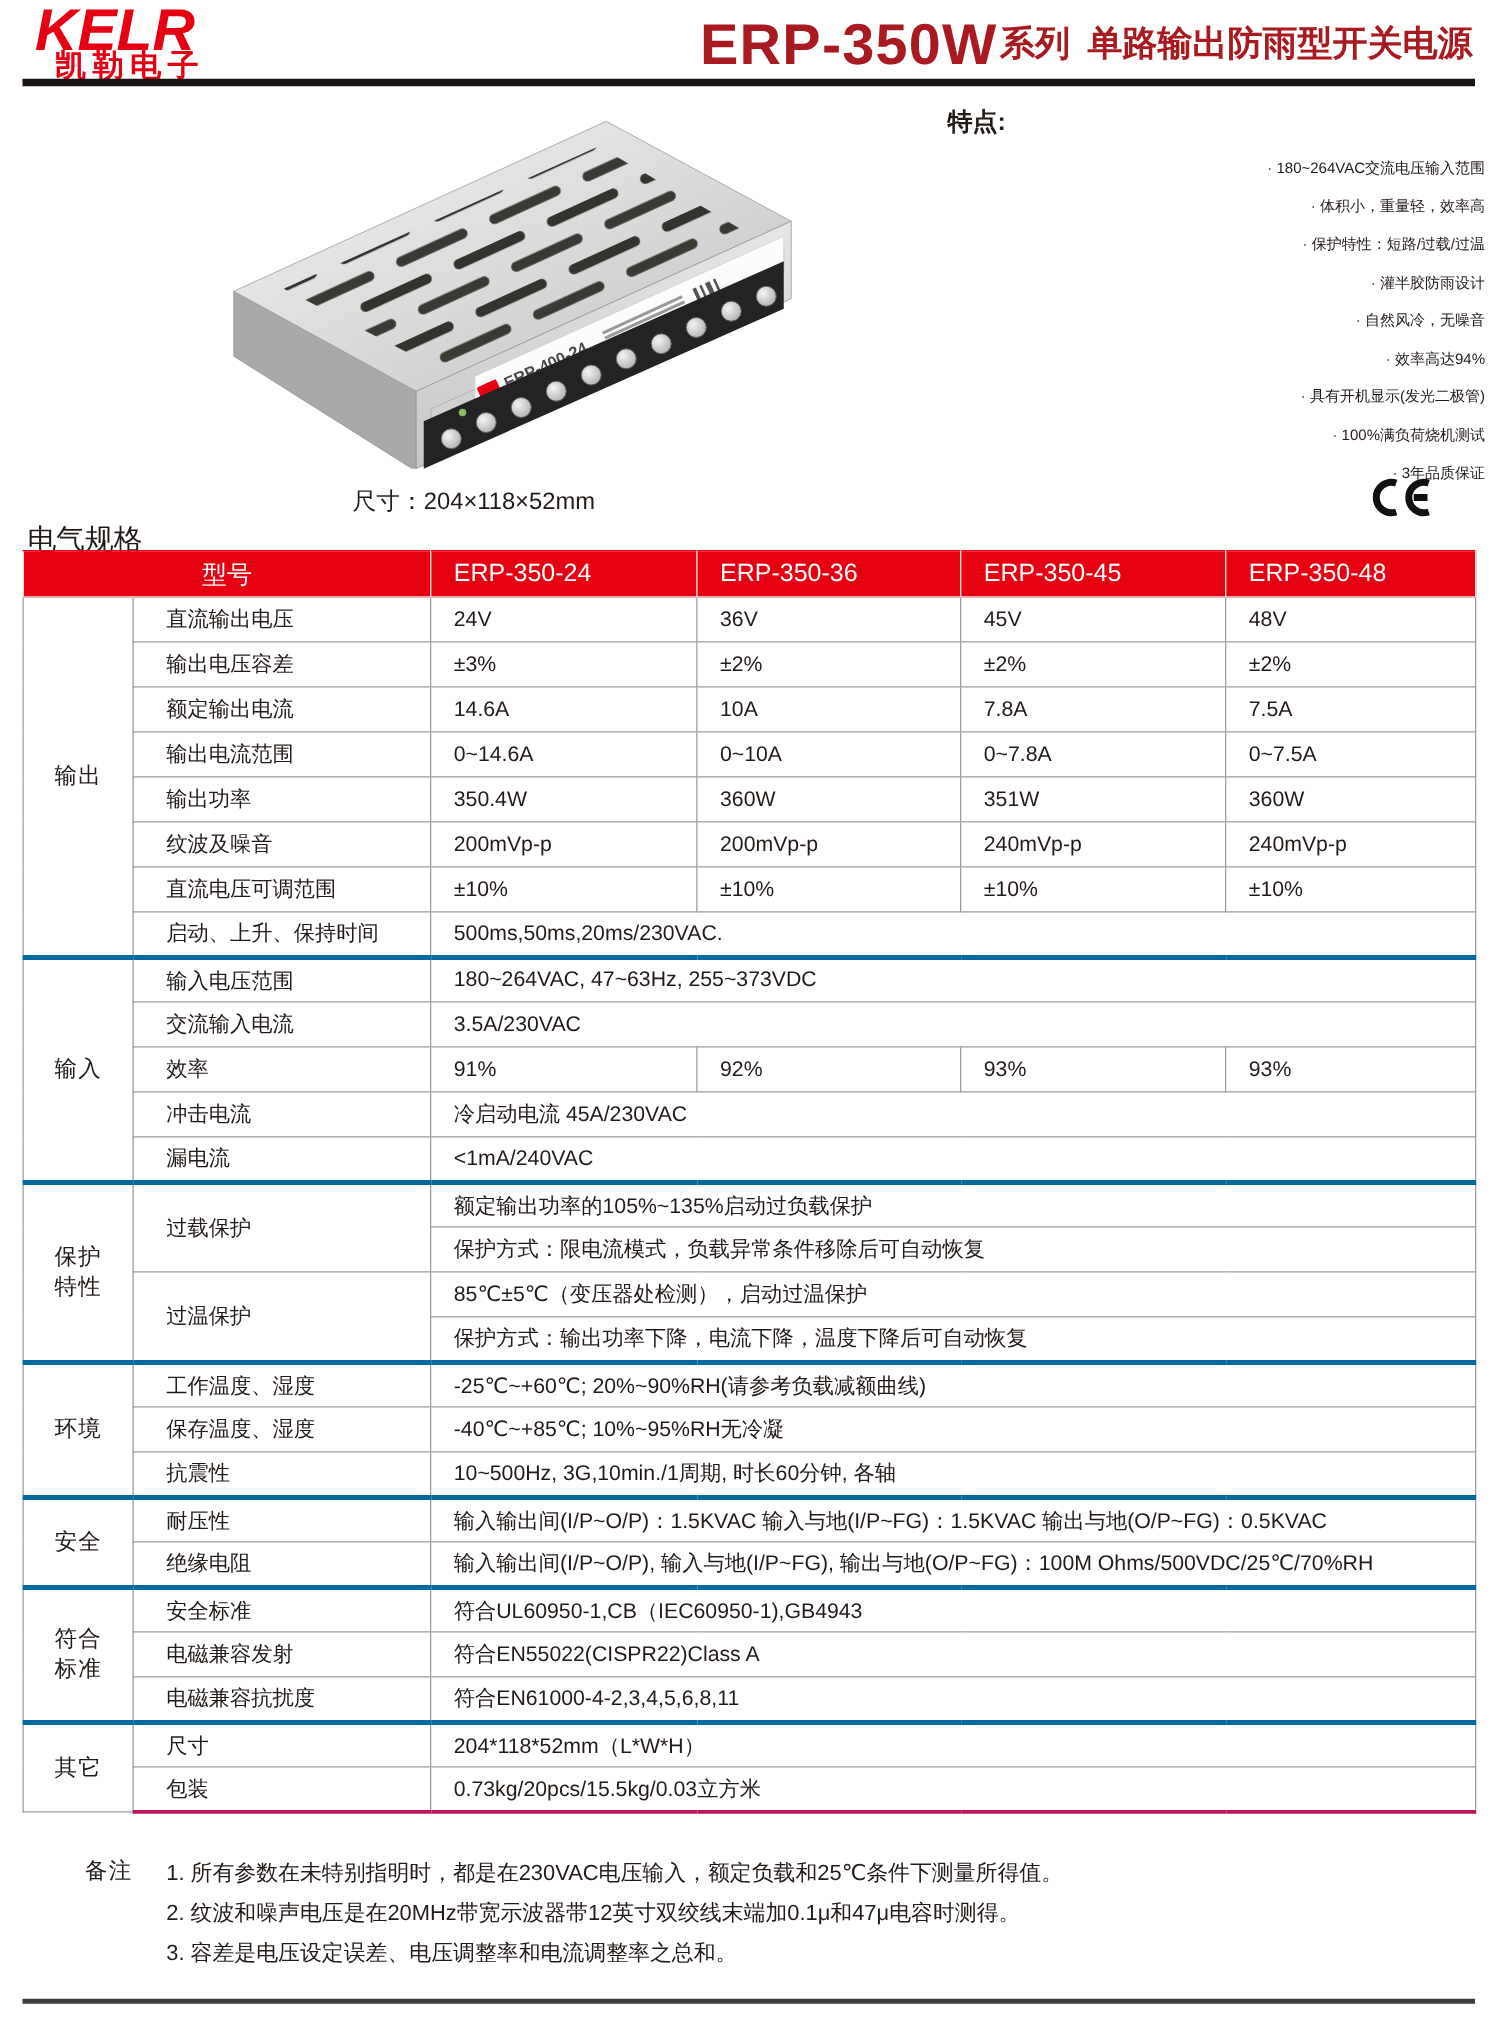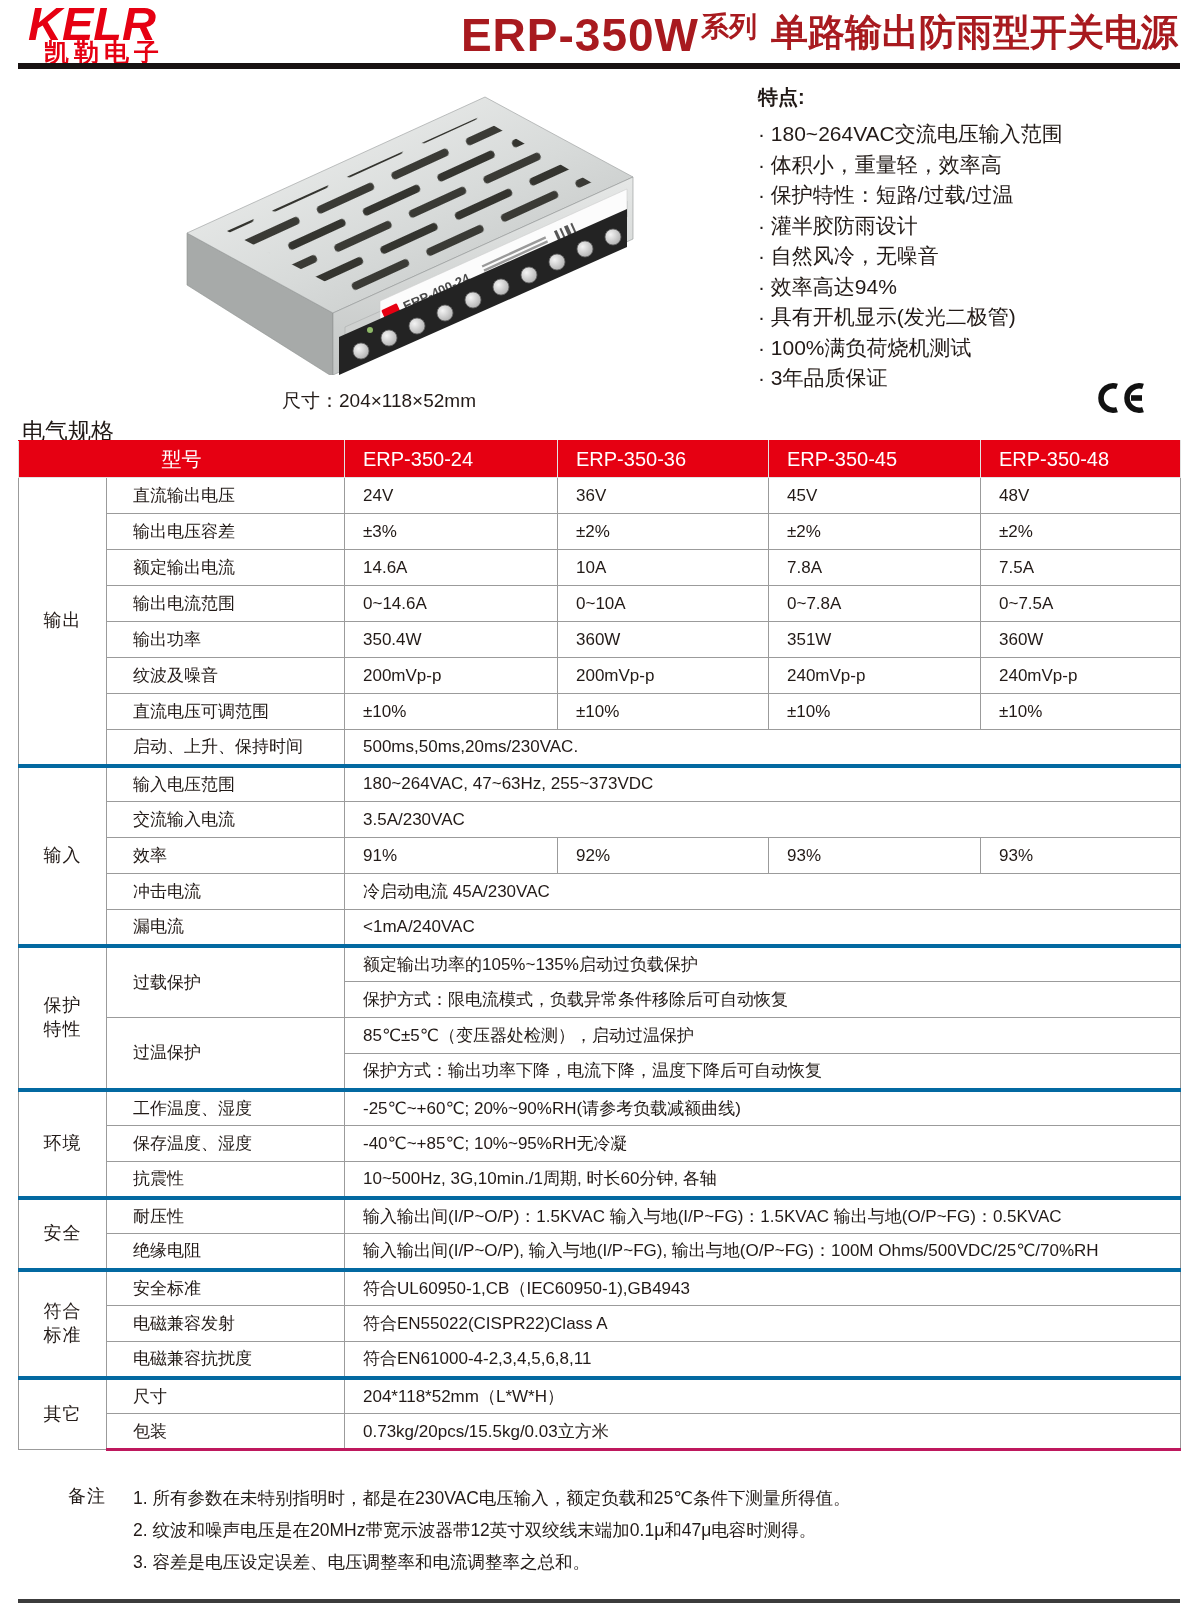--- a/index.html
+++ b/index.html
@@ -14,35 +14,35 @@
     position:absolute; left:28px; top:0px;
     font-size:47px; font-weight:900; font-style:italic;
     color:#e60012; letter-spacing:0px; line-height:1;
   }
   .logo-sub {
     position:absolute; left:44px; top:36px;
     font-size:25px; font-weight:bold; color:#e60012; letter-spacing:5px;
   }
   .doc-title {
     position:absolute; right:22px; top:8px;
-    display:flex; align-items:flex-start; white-space:nowrap;
+    display:flex; align-items:center; white-space:nowrap;
     color:#a81a1f; font-weight:bold;
   }
   .doc-title .t-model { font-size:46px; letter-spacing:1px; }
   .doc-title .t-series { font-size:28px; margin-left:2px; }
-  .doc-title .t-sub { font-size:37px; margin-left:14px; }
+  .doc-title .t-sub { font-size:28px; margin-left:14px; }
   .top-bar {
     position:absolute; left:18px; top:63px; width:1162px; height:6px;
     background:#181212;
   }
   
   .features { position:absolute; left:758px; top:84px; width:430px; }
   .features .f-head { font-size:20px; font-weight:bold; margin-bottom:8px; }
   .features ul { list-style:none; }
-  .features li { font-size:21px; line-height:30.5px; }
+  .features li { font-size:12px; line-height:30.5px;text-align:right; }
   
   .elec-label { position:absolute; left:22px; top:416px; font-size:23px; font-weight:500; }
   .dim-note { position:absolute; left:282px; top:388px; font-size:19px; }
   .ce-mark { position:absolute; left:1092px; top:380px; }
   .product-svg { position:absolute; left:165px; top:85px; }
   
   table.spec {
     position:absolute; left:18px; top:440px; width:1162px;
     border-collapse:collapse; table-layout:fixed;
     font-size:17px; color:#221a17;

